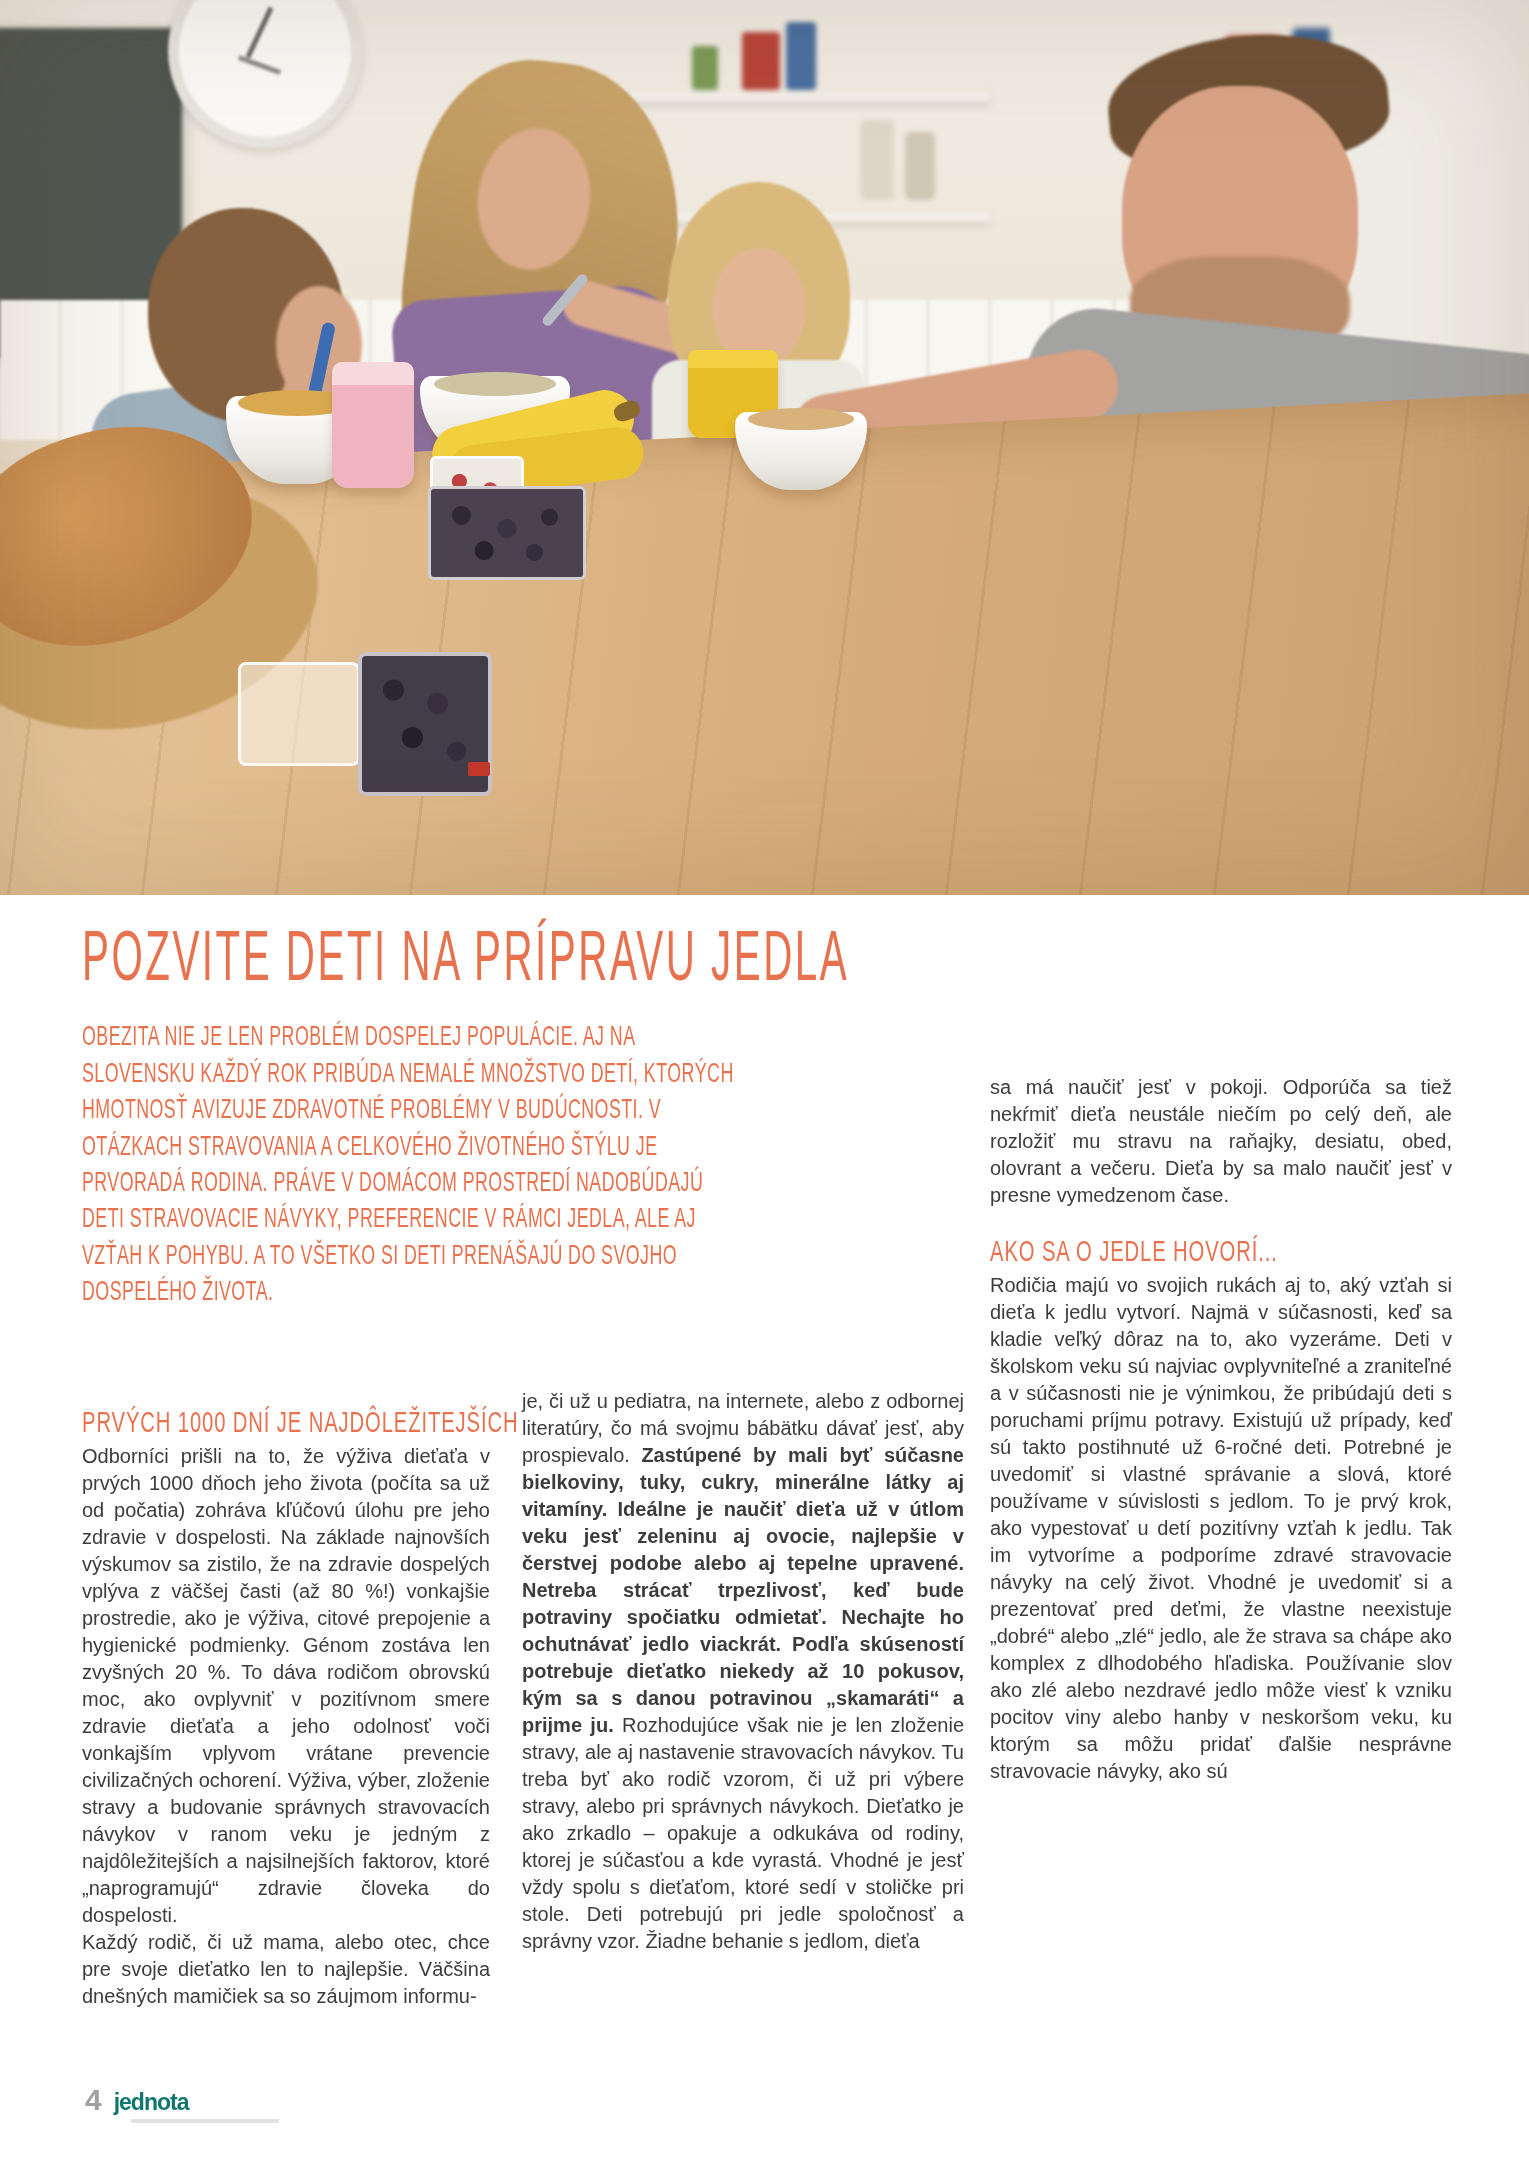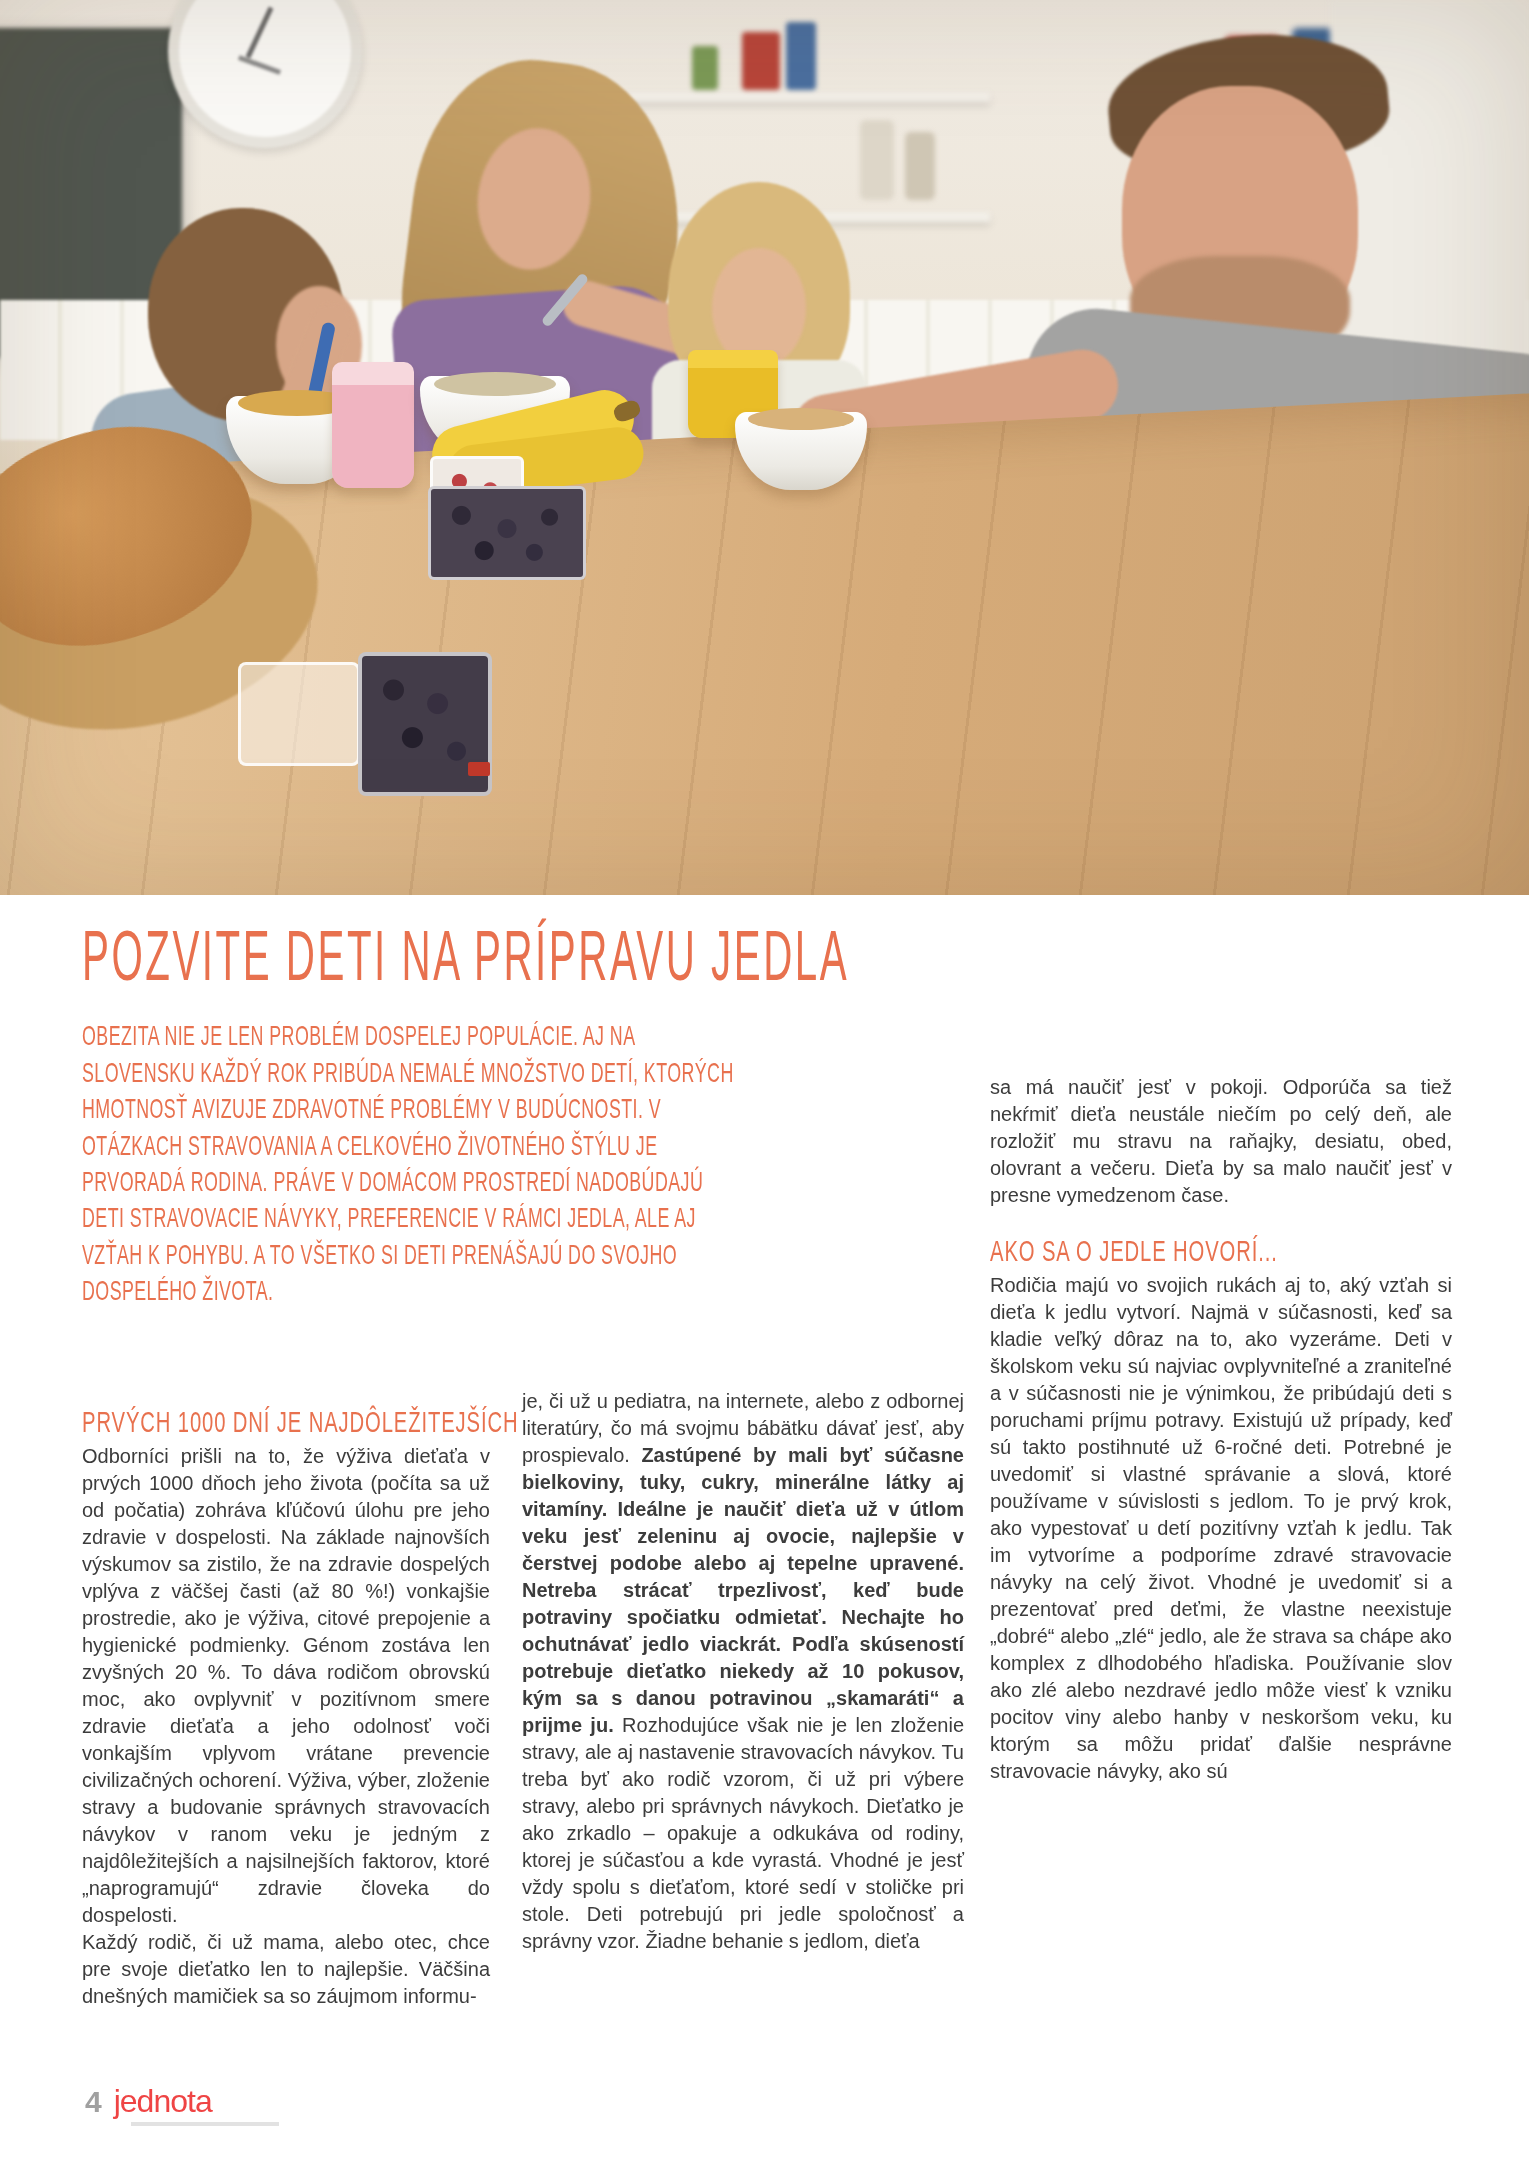--- a/index.html
+++ b/index.html
@@ -111,21 +111,21 @@
   .col p{ margin:0; text-align:justify; }
   .col1{ left:82px;  top:1388px; width:408px;margin-top:18px; }
   .col2{ left:522px; top:1388px; width:442px; }
   .col3{ left:990px; top:1030px; width:462px;margin-top:44px; }
   .col3 .subhead{ margin-top:26px; }
   .bold-run{ font-weight:bold; }
 
   
   .footer{ position:absolute; left:85px; top:2083px; }
   .pagenum{ color:#a0a0a0; font-size:30px; font-weight:bold; margin-right:12px; }
-  .magname{ color:#ef4444; font-size:32px; font-weight:normal; letter-spacing:-1px; }
+  .magname{ color:#0f766e; font-size:23px; font-weight:bold; letter-spacing:-1px; }
   .logo-underline{ display:block; margin-left:46px; margin-top:2px; width:148px; height:4px; background:#e2e2e2; }
 </style>
 </head>
 <body>
 
 <div class="page">
 
   <div class="photo">
     <div class="chalkboard"></div>
     <div class="clock">

